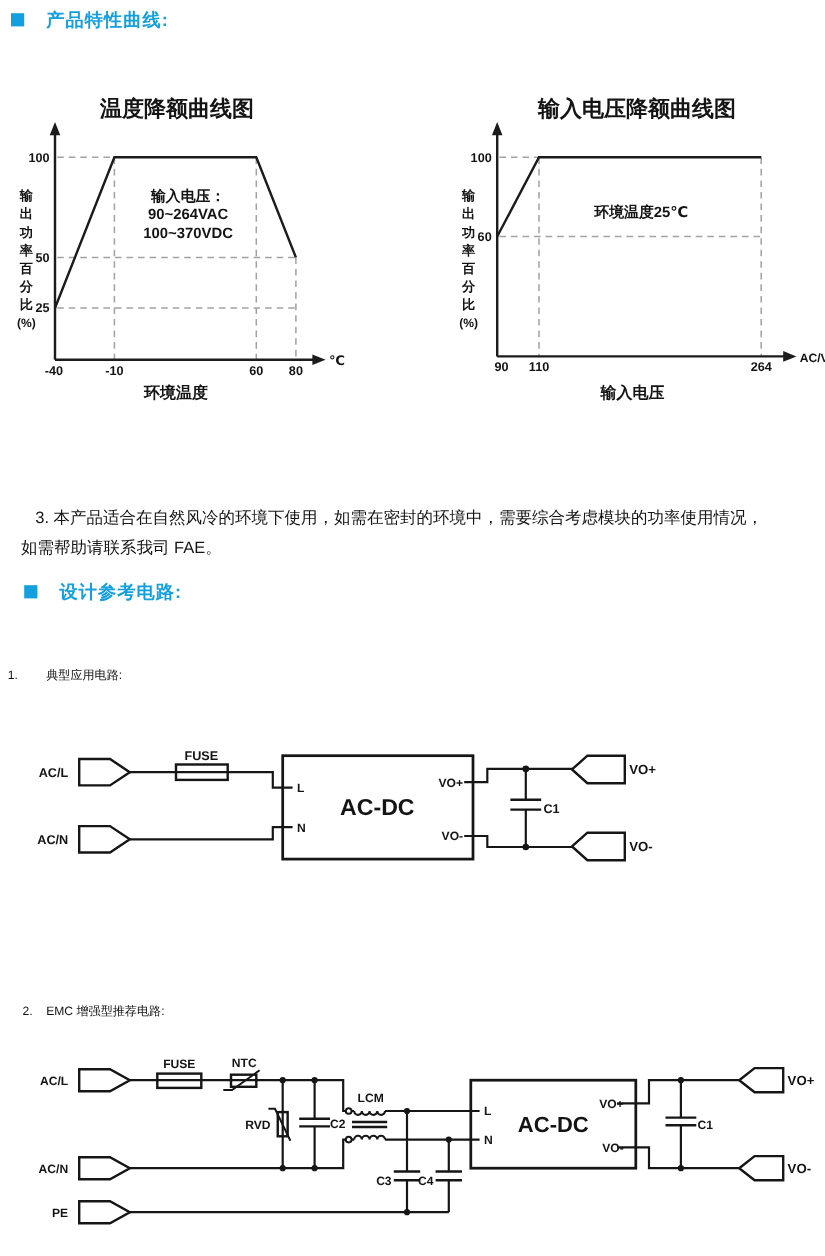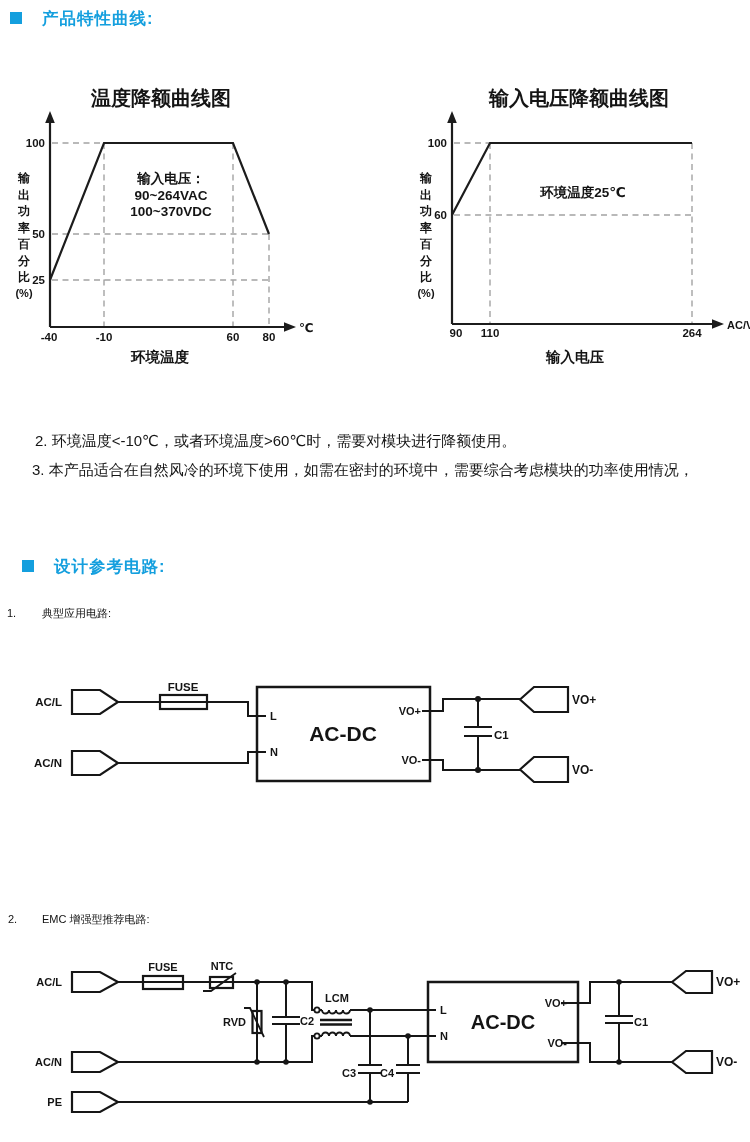--- a/index.html
+++ b/index.html
@@ -114,24 +114,24 @@
         <text x="426" y="206" text-anchor="middle" class="b t12">比</text>
         <text x="426" y="222" text-anchor="middle" class="b t11">(%)</text>
       </g>
 
       <text x="583" y="122" text-anchor="middle" class="b t135">环境温度25℃</text>
 
       <text x="575" y="287" text-anchor="middle" class="b t145">输入电压</text>
     </g>
   </svg>
 
-  <div class="note" style="left:35px; top:432px;">2. 环境温度&lt;-10℃，或者环境温度&gt;60℃时，需要对模块进行降额使用。</div>
   <div class="note" style="left:32px; top:461px;">3. 本产品适合在自然风冷的环境下使用，如需在密封的环境中，需要综合考虑模块的功率使用情况，</div>
-
-  <div class="sec-head" style="top:556px;padding-left:12px;">
+  <div class="note" style="left:19px; top:489px;">如需帮助请联系我司 FAE。</div>
+
+  <div class="sec-head" style="top:528px;padding-left:12px;">
     <span class="bullet"></span>
     <span class="label">设计参考电路:</span>
   </div>
 
   <div class="num-head" style="left:7px; top:606px;">
     <span class="num">1.</span><span>典型应用电路:</span>
   </div>
 
   <svg width="750" height="150" style="top:655px;" viewBox="0 0 750 150">
     <path class="wire" d="M118 47 H248 V61 H266 M118 108 H248 V97 H266 M422 56 H443 V44 H520 M422 105 H443 V115 H520 M478 44 V72 M478 81 V115"></path>
@@ -156,21 +156,21 @@
     <text x="270" y="65" text-anchor="start" class="b t11">L</text>
     <text x="270" y="101" text-anchor="start" class="b t11">N</text>
     <text x="343" y="86" text-anchor="middle" class="b t21">AC-DC</text>
     <text x="421" y="60" text-anchor="end" class="b t11">VO+</text>
     <text x="421" y="109" text-anchor="end" class="b t11">VO-</text>
     <text x="494" y="84" text-anchor="start" class="b t115">C1</text>
     <text x="572" y="49" text-anchor="start" class="b t12">VO+</text>
     <text x="572" y="119" text-anchor="start" class="b t12">VO-</text>
   </svg>
 
-  <div class="num-head" style="left:8px; top:912px;">
+  <div class="num-head" style="left:8px; top:912px;text-align:center;">
     <span class="num" style="width:34px;">2.</span><span>EMC 增强型推荐电路:</span>
   </div>
 
   <svg width="750" height="192" style="top:950px;" viewBox="0 0 750 192">
     <path class="wire" d="M118 32 H312 V60 H322 M350 60 H436 M118 112 H312 V86 H322 M350 86 H436 M118 152 H408
                           M257 32 V112 M286 32 V67 M286 74 V112
                           M370 60 V115 M370 123 V152 M408 86 V115 M408 123 V152
                           M561 53 H590 V32 H672 M561 93 H590 V112 H672 M619 32 V66 M619 73 V112"></path>
 
     <polygon class="conn" points="72,22 100,22 118,32 100,42 72,42"></polygon>

